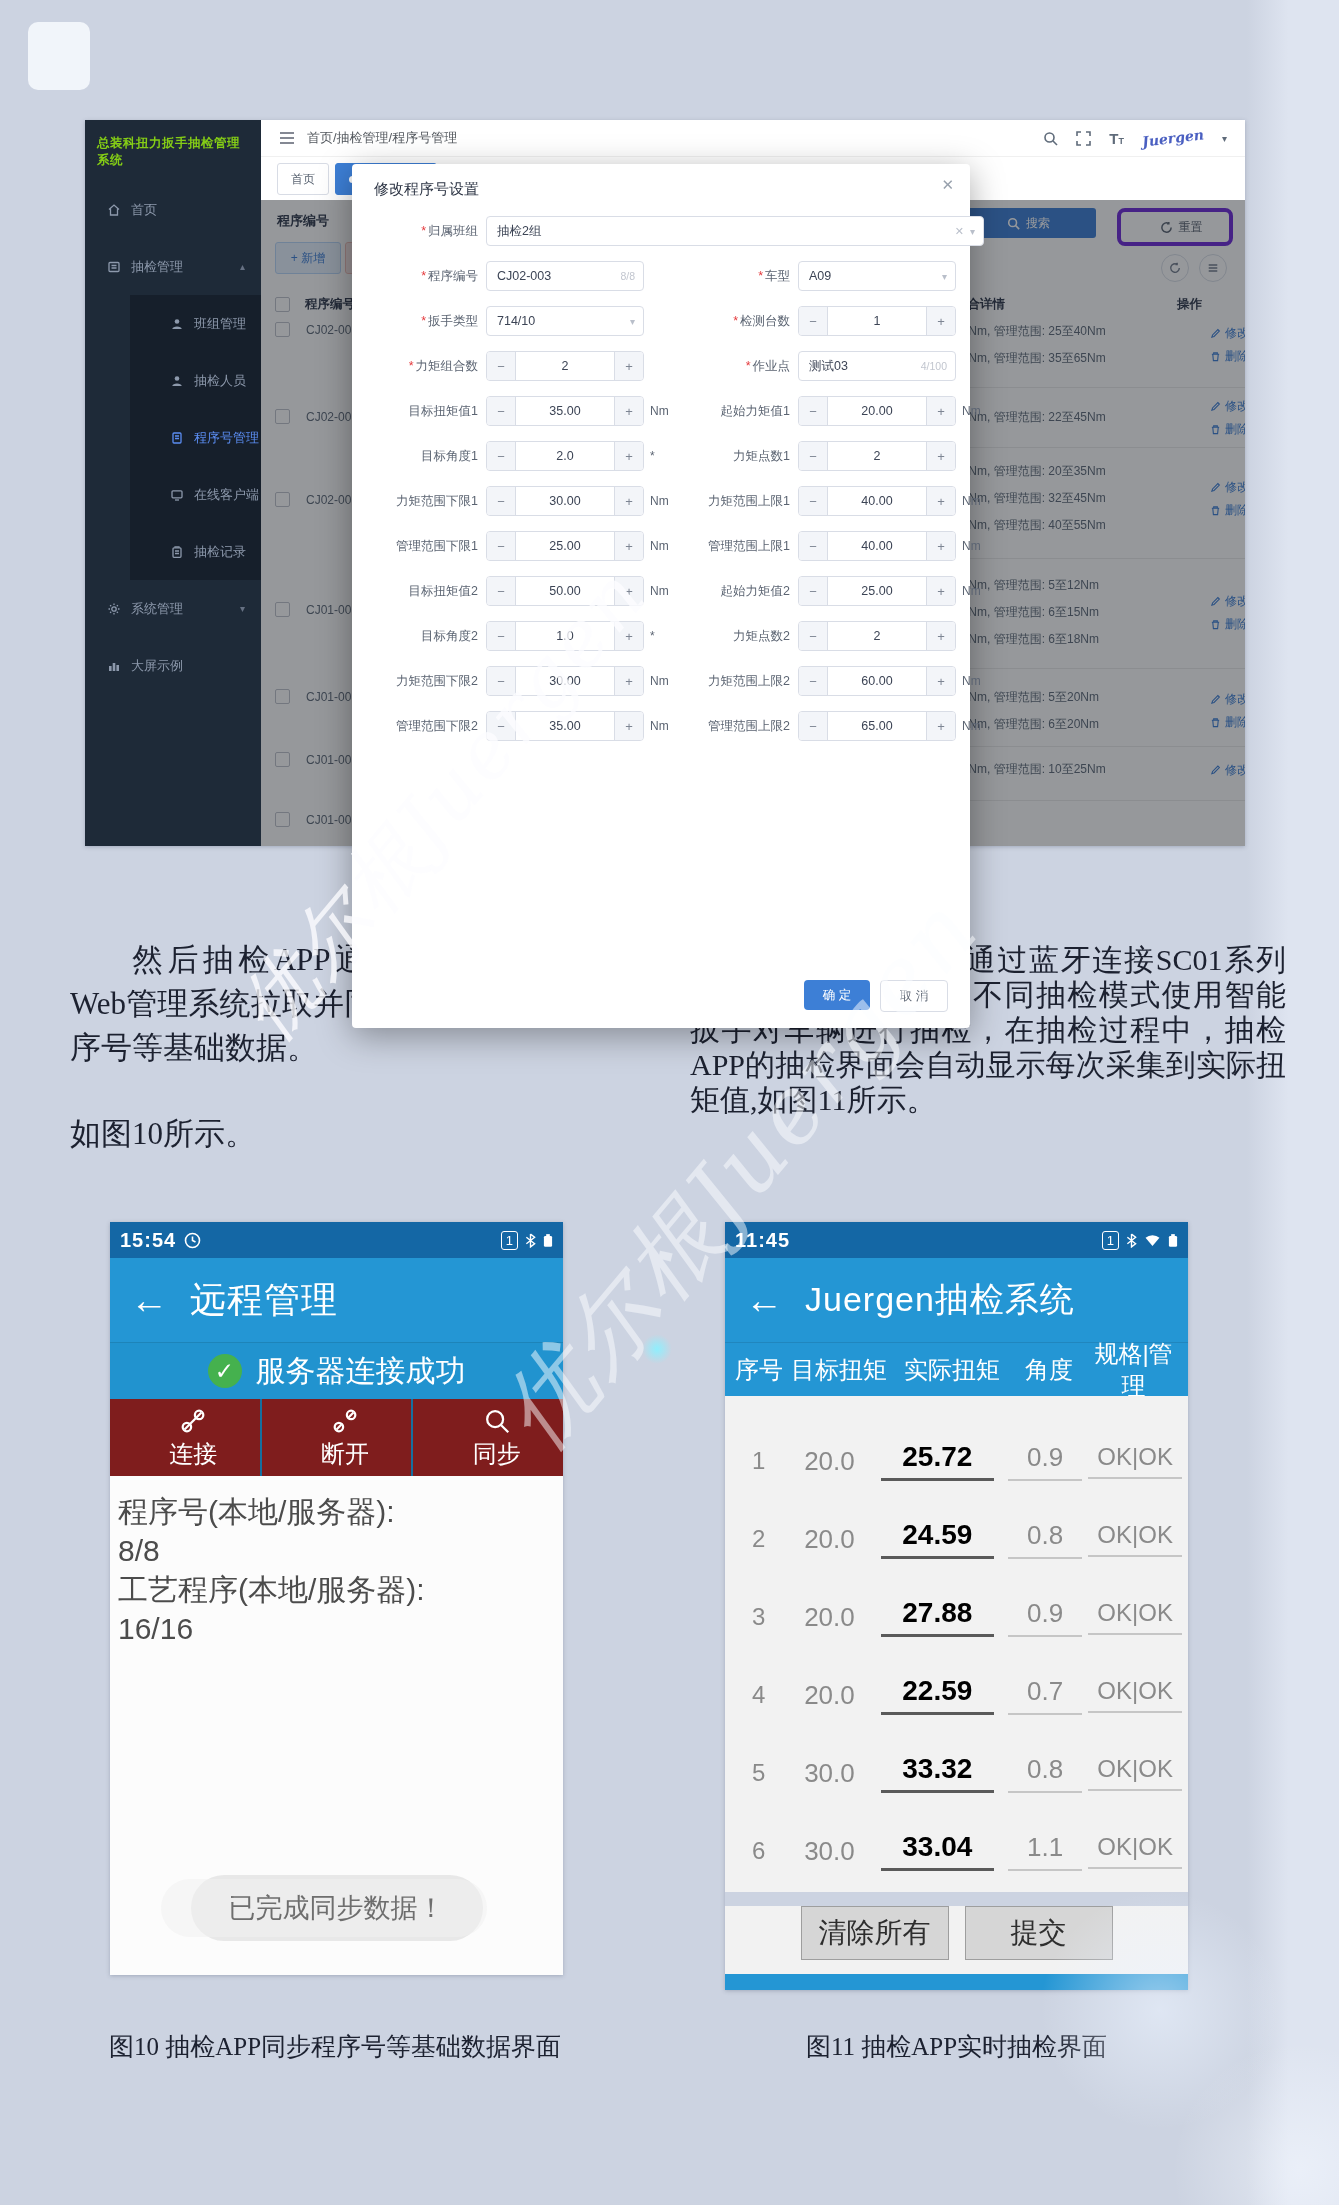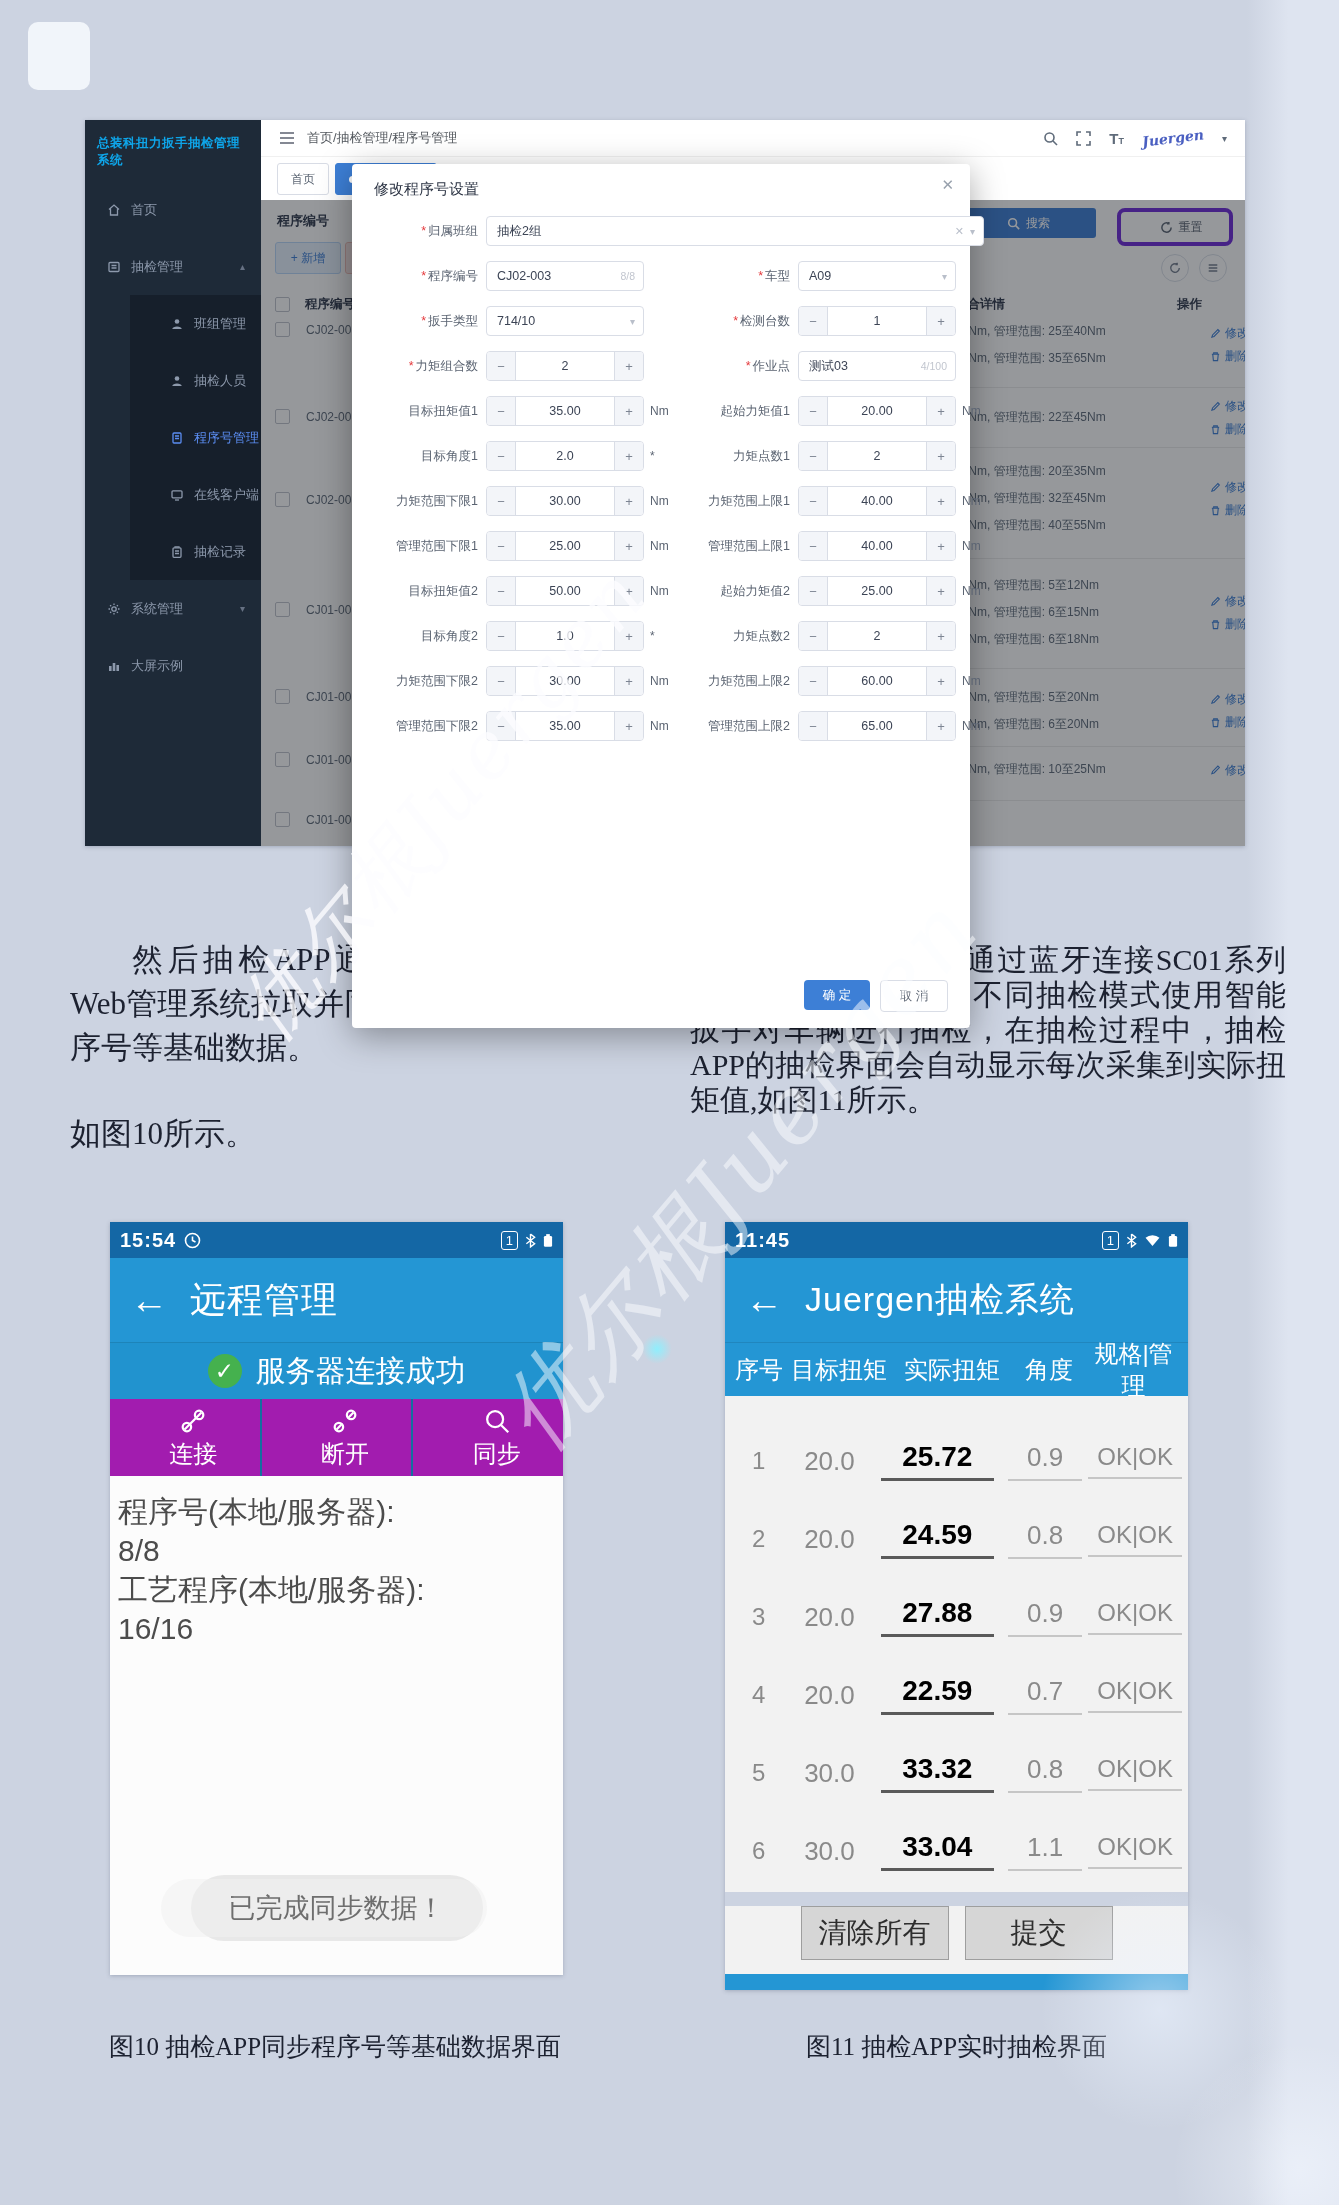--- a/index.html
+++ b/index.html
@@ -14,21 +14,21 @@
          background:radial-gradient(circle,rgba(140,240,255,.95),rgba(140,240,255,0) 70%);}
   .glow2{left:1030px;top:1880px;width:260px;height:260px;
          background:radial-gradient(circle,rgba(235,243,255,.6),rgba(235,243,255,0) 65%);}
   .glow3{left:1150px;top:2020px;width:300px;height:300px;
          background:radial-gradient(circle,rgba(244,248,255,.55),rgba(244,248,255,0) 60%);}
 
   
   .web{position:absolute;left:85px;top:120px;width:1160px;height:726px;background:#fff;
        display:flex;font-size:13px;box-shadow:0 1px 4px rgba(40,50,80,.25);}
   .sidebar{width:176px;background:#1e2a38;flex-shrink:0;color:#8d99ac;}
-  .sb-title{padding:15px 10px 12px 12px;font-size:12.5px;font-weight:bold;color:#0ea5e9;letter-spacing:.5px;}
+  .sb-title{padding:15px 10px 12px 12px;font-size:12.5px;font-weight:bold;color:#84cc16;letter-spacing:.5px;}
   .item{height:57px;display:flex;align-items:center;padding-left:22px;font-size:13px;cursor:pointer;}
   .item .ic{width:14px;height:14px;margin-right:10px;flex-shrink:0;}
   .item.sub{background:#161f2b;padding-left:40px;margin-left:45px;}
   .item.active{color:#5b8df2;}
   .caret-s{margin-left:auto;margin-right:16px;color:#667183;font-size:10px;}
   .main{position:relative;flex:1;background:#fff;}
   .breadcrumb-bar{height:36px;background:#fff;border-bottom:1px solid #f0f0f0;display:flex;
                   align-items:center;padding:0 18px;color:#5c6270;}
   .bc-ic{width:16px;height:14px;margin-right:12px;color:#5c6270;}
   .bc-text{font-size:13px;color:#54595f;}
@@ -125,21 +125,21 @@
   .badge{border:1.5px solid #fff;border-radius:3px;font-size:13px;line-height:1;padding:2px 4px;}
   .p-header{height:84px;background:#2496d4;display:flex;align-items:center;color:#fff;padding:0 20px;
             gap:22px;flex-shrink:0;}
   .back{font-size:38px;line-height:1;}
   .p-title{font-size:36px;letter-spacing:1px;}
   .banner{height:56px;background:#2193cf;border-top:1px solid rgba(0,0,0,.10);display:flex;align-items:center;
           justify-content:center;gap:14px;color:#fff;font-size:30px;flex-shrink:0;}
   .gcheck{width:34px;height:34px;border-radius:50%;background:#45b14e;color:#fff;font-size:23px;
           display:flex;align-items:center;justify-content:center;}
   .btnrow{height:77px;display:flex;background:#156f9f;gap:2px;flex-shrink:0;}
-  .pbtn{flex:1;background:#a21caf;display:flex;flex-direction:column;align-items:center;justify-content:center;
+  .pbtn{flex:1;background:#7f1d1d;display:flex;flex-direction:column;align-items:center;justify-content:center;
         color:#fff;font-size:24px;gap:2px;padding-left:17px;}
   .pbtn svg{width:30px;height:30px;}
   .p1-body{flex:1;background:#fcfcfc;position:relative;padding:16px 8px;font-size:30px;color:#4c4c4c;
            line-height:1.3;white-space:pre-line;}
   .toast{position:absolute;left:50%;bottom:34px;transform:translateX(-50%);background:#e8e8e8;color:#6e6e6e;
          font-size:27px;padding:15px 38px;border-radius:44px;white-space:nowrap;}
   .toast::before{content:"";position:absolute;left:-30px;right:-4px;top:4px;bottom:4px;border-radius:44px;
          background:rgba(240,240,240,.55);z-index:-1;}
   .thead{height:53px;background:#2496d4;border-top:1px solid rgba(0,0,0,.10);display:flex;align-items:center;
          color:#fff;font-size:24px;flex-shrink:0;padding:0 6px;}

